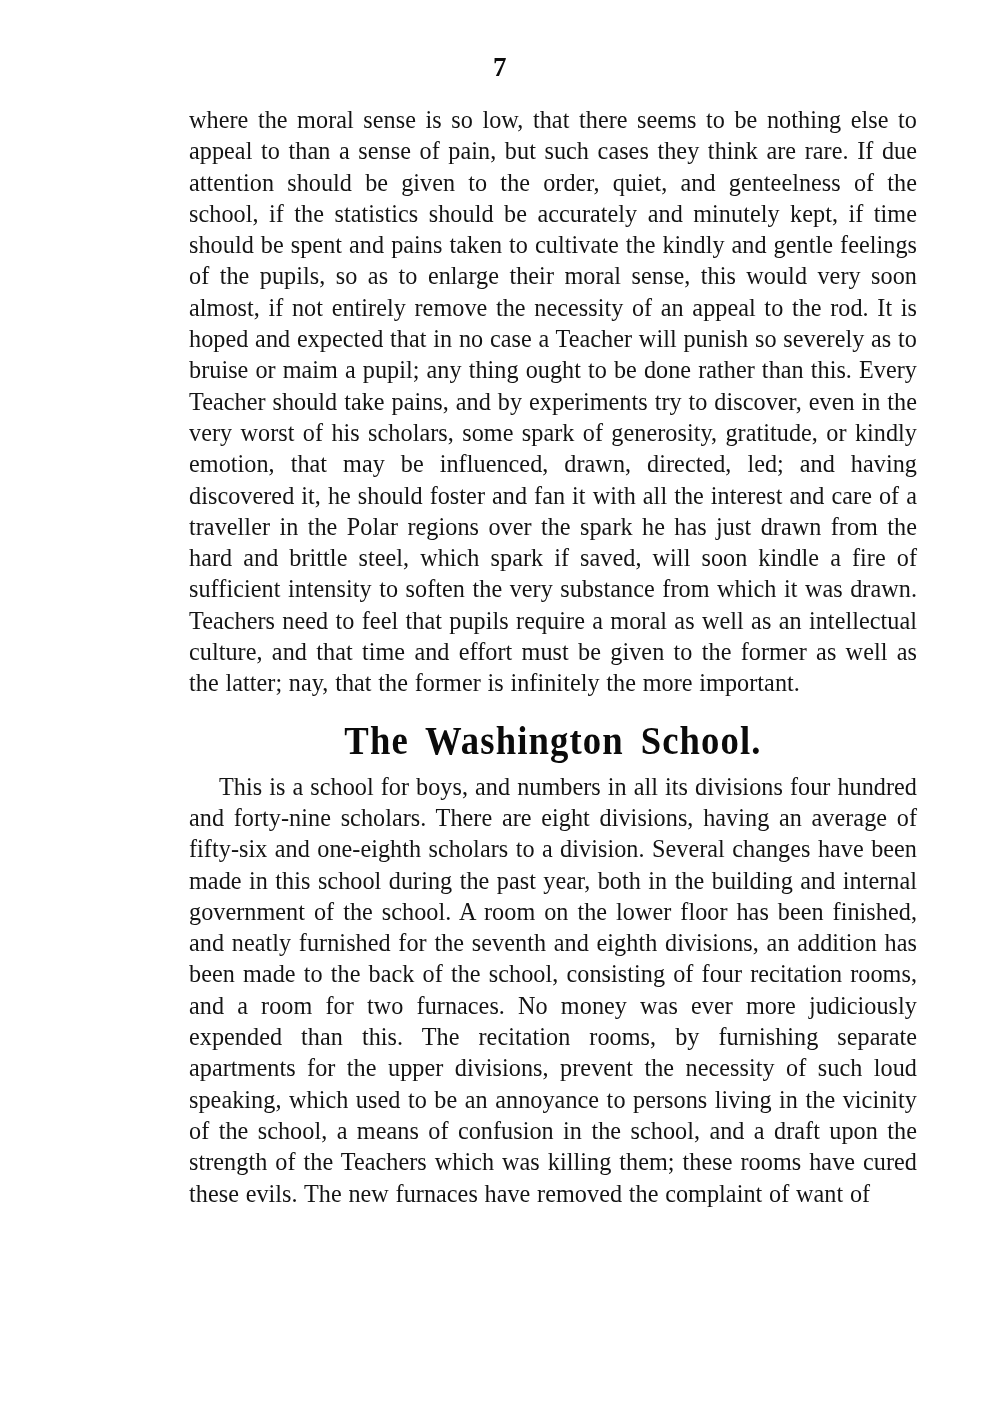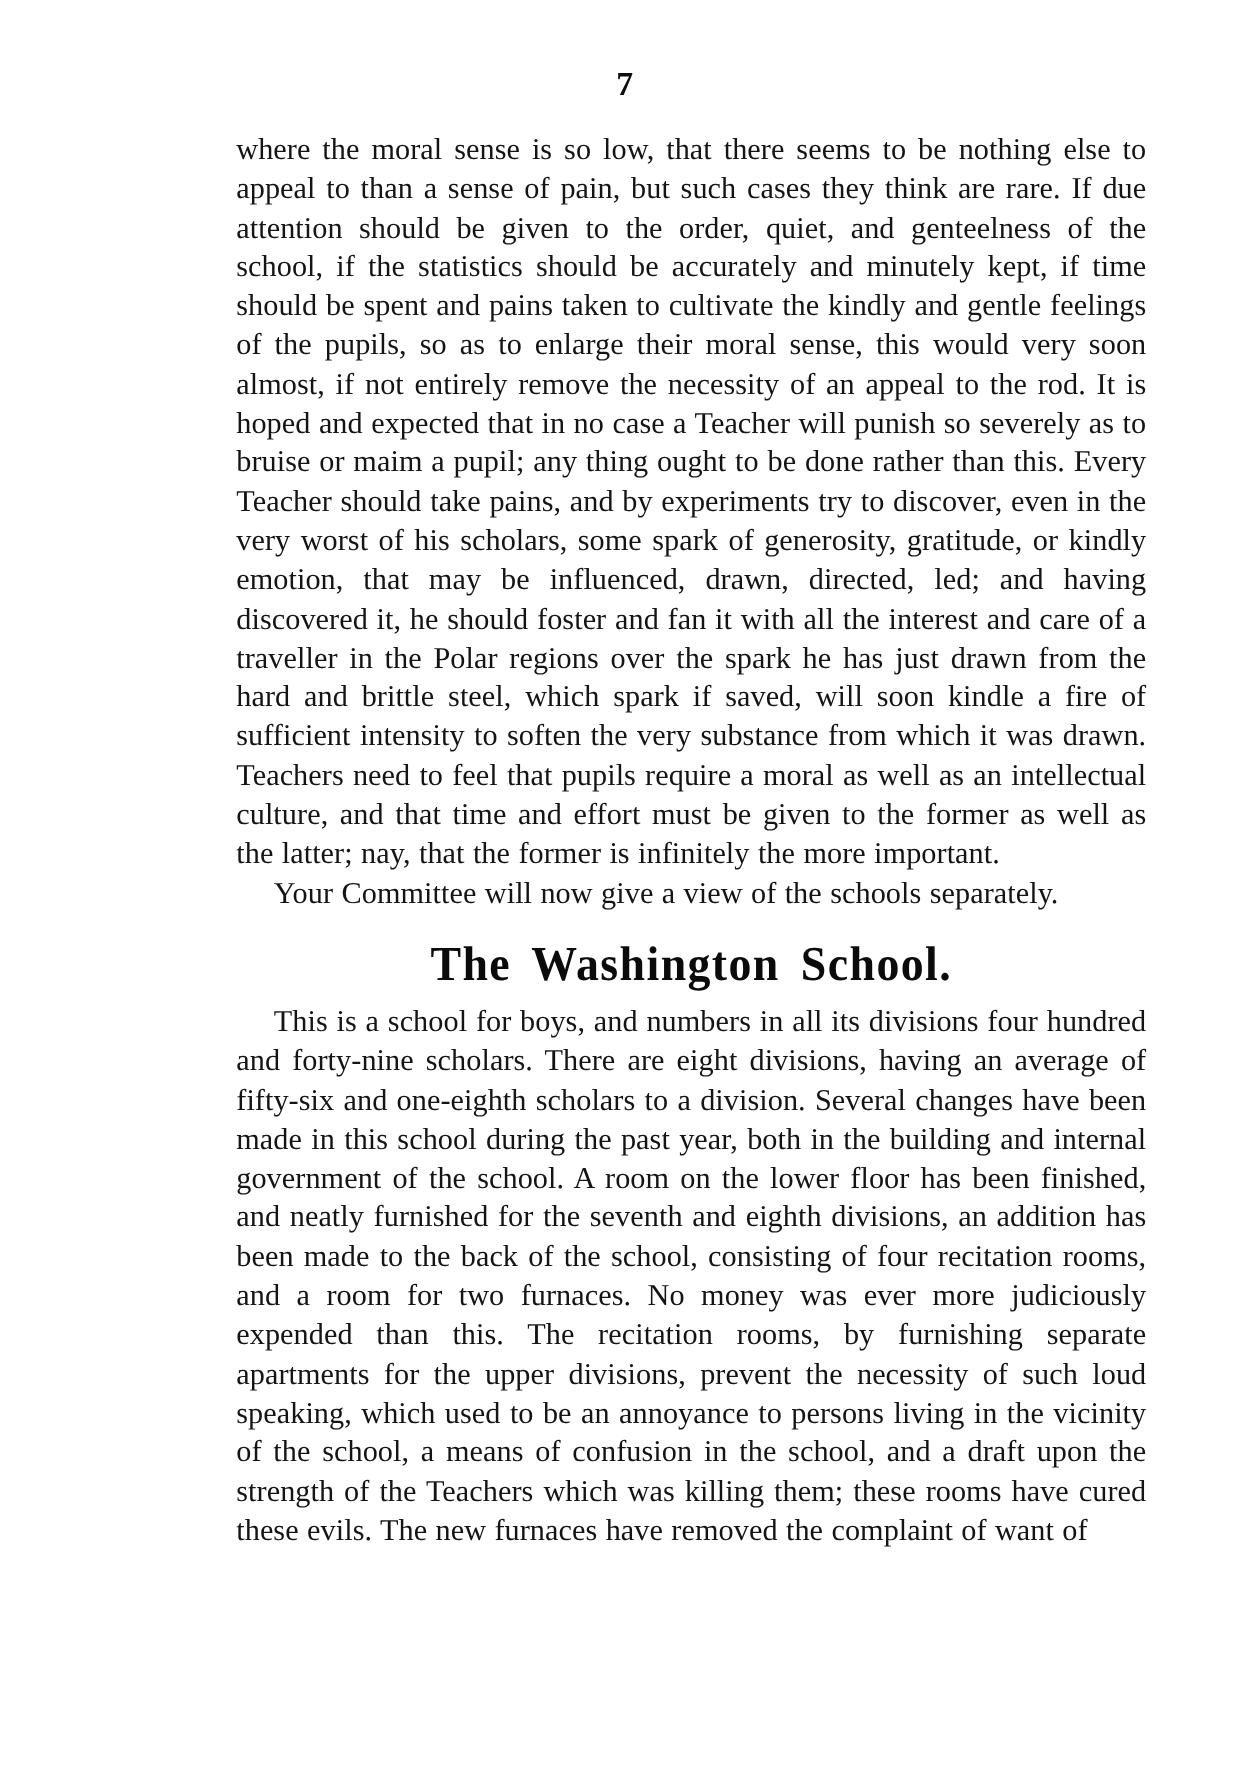--- a/index.html
+++ b/index.html
@@ -90,21 +90,20 @@
 <body>
 
 <div class="page">
 
   <div class="folio">7</div>
 
   <div class="textblock">
 
     <p class="body first nostretch">where the moral sense is so low, that there seems to be nothing else to appeal to than a sense of pain, but such cases they think are rare. If due attention should be given to the order, quiet, and genteelness of the school, if the statistics should be accurately and minutely kept, if time should be spent and pains taken to cultivate the kindly and gentle feelings of the pupils, so as to enlarge their moral sense, this would very soon almost, if not entirely remove the necessity of an appeal to the rod. It is hoped and expected that in no case a Teacher will punish so severely as to bruise or maim a pupil; any thing ought to be done rather than this. Every Teacher should take pains, and by experiments try to discover, even in the very worst of his scholars, some spark of generosity, gratitude, or kindly emotion, that may be influenced, drawn, directed, led; and having discovered it, he should foster and fan it with all the interest and care of a traveller in the Polar regions over the spark he has just drawn from the hard and brittle steel, which spark if saved, will soon kindle a fire of sufficient intensity to soften the very substance from which it was drawn. Teachers need to feel that pupils require a moral as well as an intellectual culture, and that time and effort must be given to the former as well as the latter; nay, that the former is infinitely the more important.</p>
 
-    <p class="body indented nostretch">Your Committee will now give a view of the schools separately.</p>
 
     <h2 class="section-heading">The Washington School.</h2>
 
     <p class="body indented nostretch">This is a school for boys, and numbers in all its divisions four hundred and forty-nine scholars. There are eight divisions, having an average of fifty-six and one-eighth scholars to a division. Several changes have been made in this school during the past year, both in the building and internal government of the school. A room on the lower floor has been finished, and neatly furnished for the seventh and eighth divisions, an addition has been made to the back of the school, consisting of four recitation rooms, and a room for two furnaces. No money was ever more judiciously expended than this. The recitation rooms, by furnishing separate apartments for the upper divisions, prevent the necessity of such loud speaking, which used to be an annoyance to persons living in the vicinity of the school, a means of confusion in the school, and a draft upon the strength of the Teachers which was killing them; these rooms have cured these evils. The new furnaces have removed the complaint of want of</p>
 
   </div>
 
 </div>
 
 </body></html>

